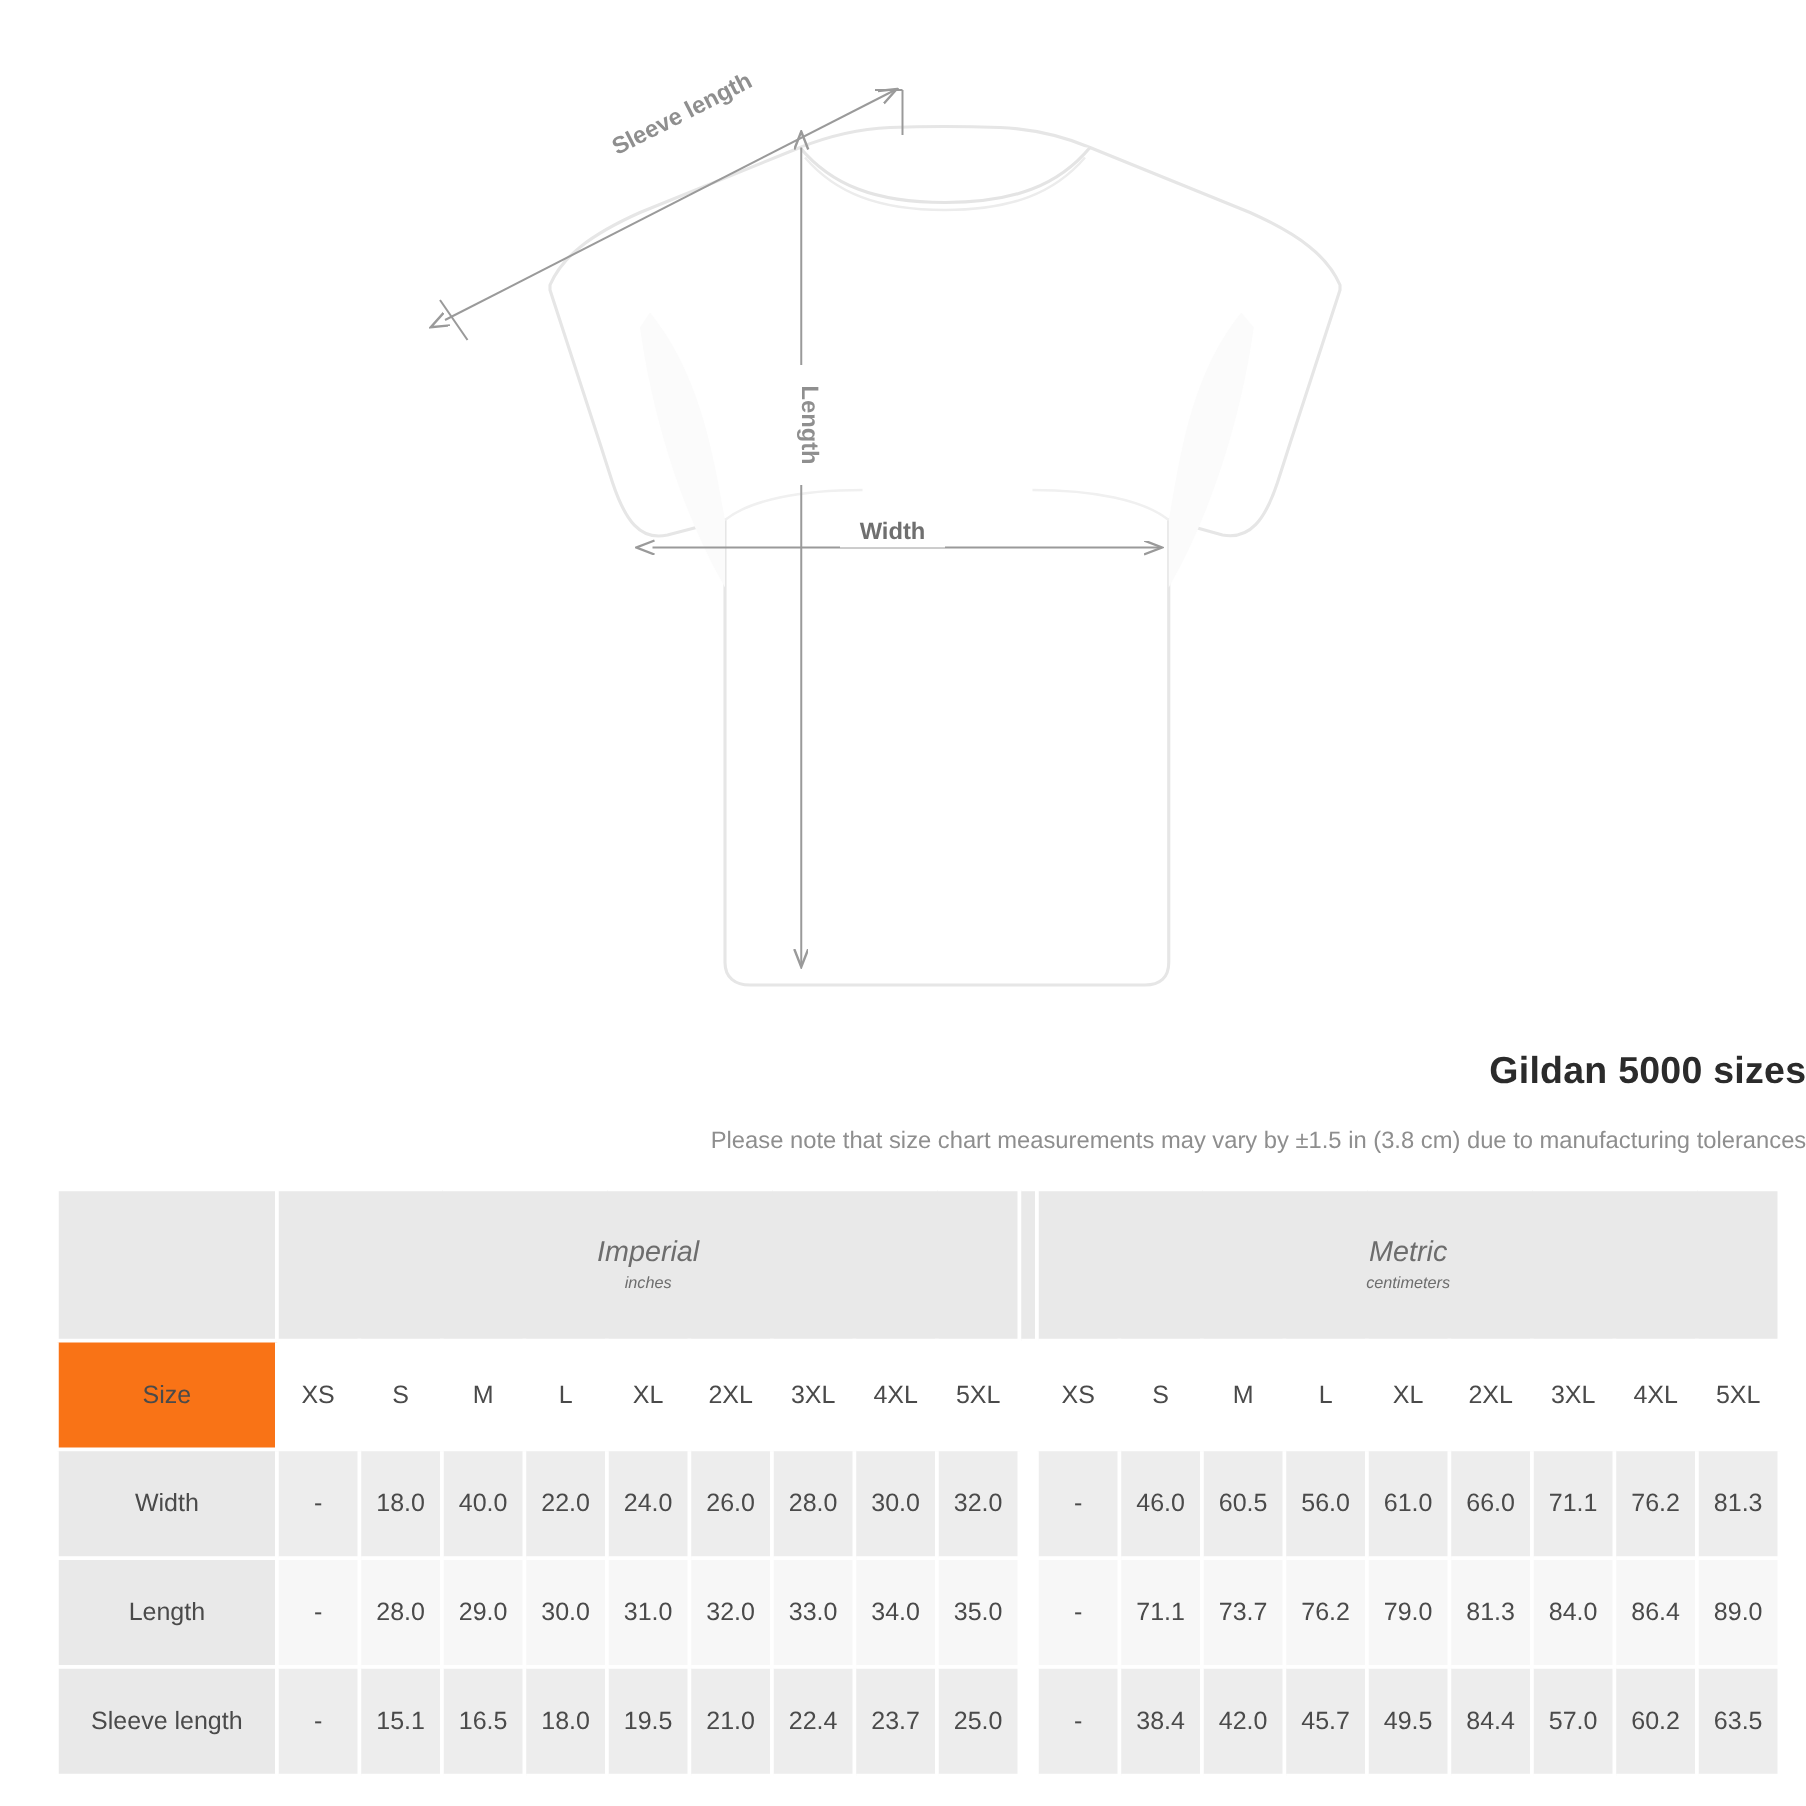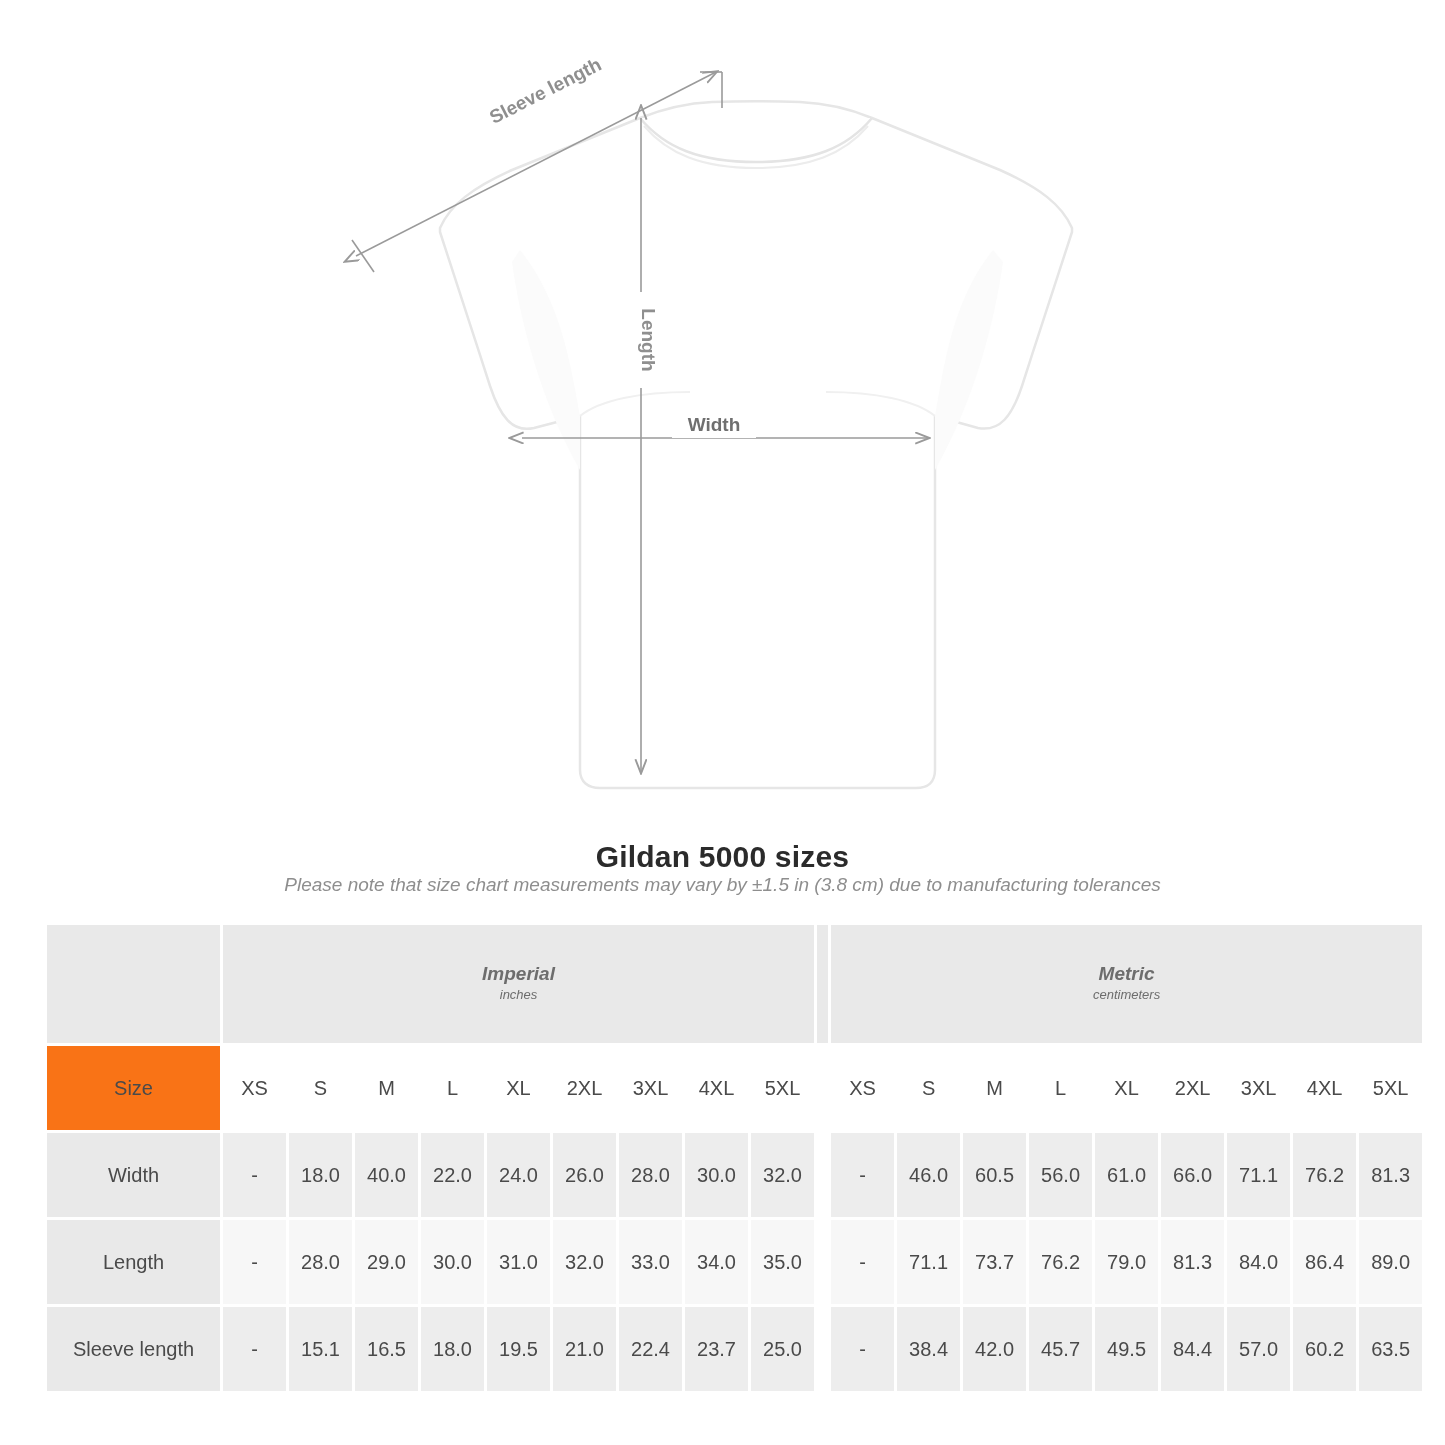--- a/index.html
+++ b/index.html
@@ -25,33 +25,32 @@
     position: relative;
     width: 1445px;
     height: 830px;
   }
   .diagram svg {
     display: block;
   }
 
   
   .title-block {
-    text-align: center;
+    text-align: right;
     margin-top: 10px;
   }
   .chart-title {
     font-size: 30px;
     font-weight: bold;
     color: #2b2b2b;
     letter-spacing: 0.2px;
   }
   .chart-note {
-    margin-top: 0;
+    margin-top: 28px;
     font-size: 19px;
-    font-style: italic;
     color: #8e8e8e;
   }
 
   
   .table-wrap {
     margin: 26px 44px 0 44px;
   }
   table.size-table {
     border-collapse: collapse;
     width: 1357px;
@@ -66,23 +65,23 @@
     font-weight: normal;
     padding: 0;
     height: 84px;
     vertical-align: middle;
   }
   .unit-header {
     background: #e9e9e9;
     height: 118px !important;
   }
   .unit-name {
-    font-size: 19px;
+    font-size: 23px;
     font-style: italic;
-    font-weight: bold;
+    font-weight: normal;
     color: #6d6d6d;
     line-height: 1.25;
   }
   .unit-sub {
     font-size: 13px;
     font-style: italic;
     color: #6d6d6d;
     line-height: 1.6;
   }
   .row-head {

